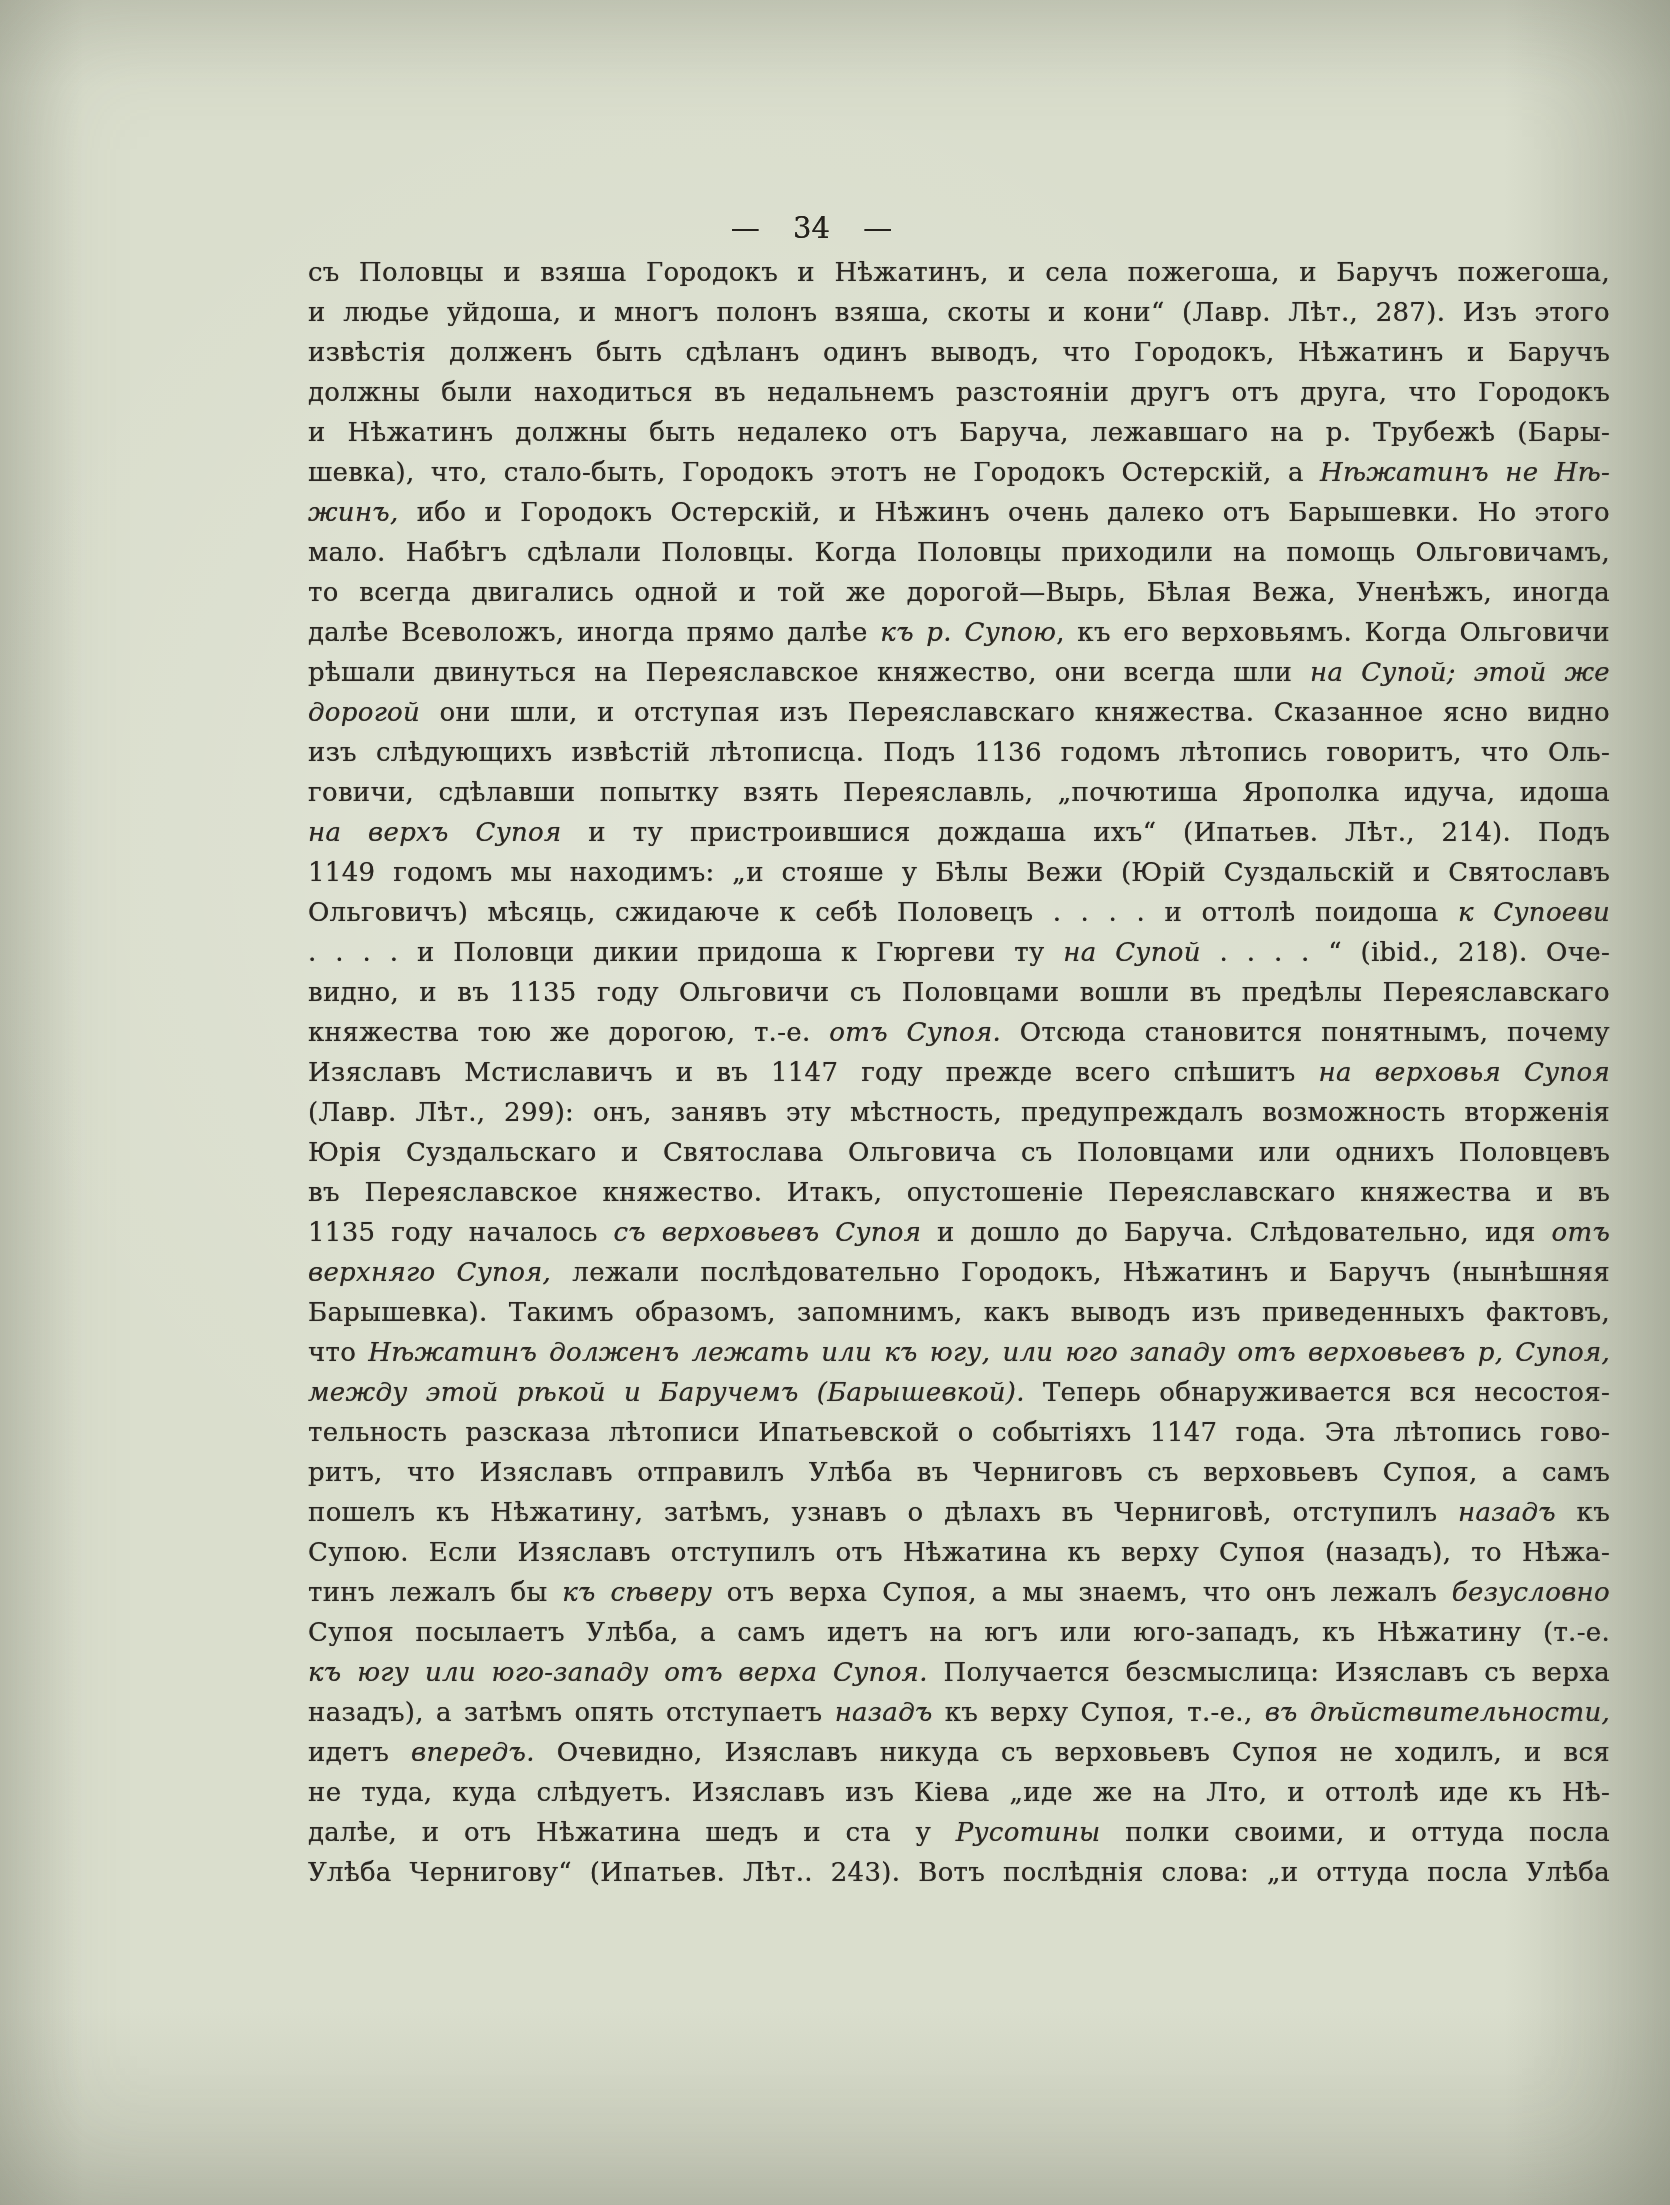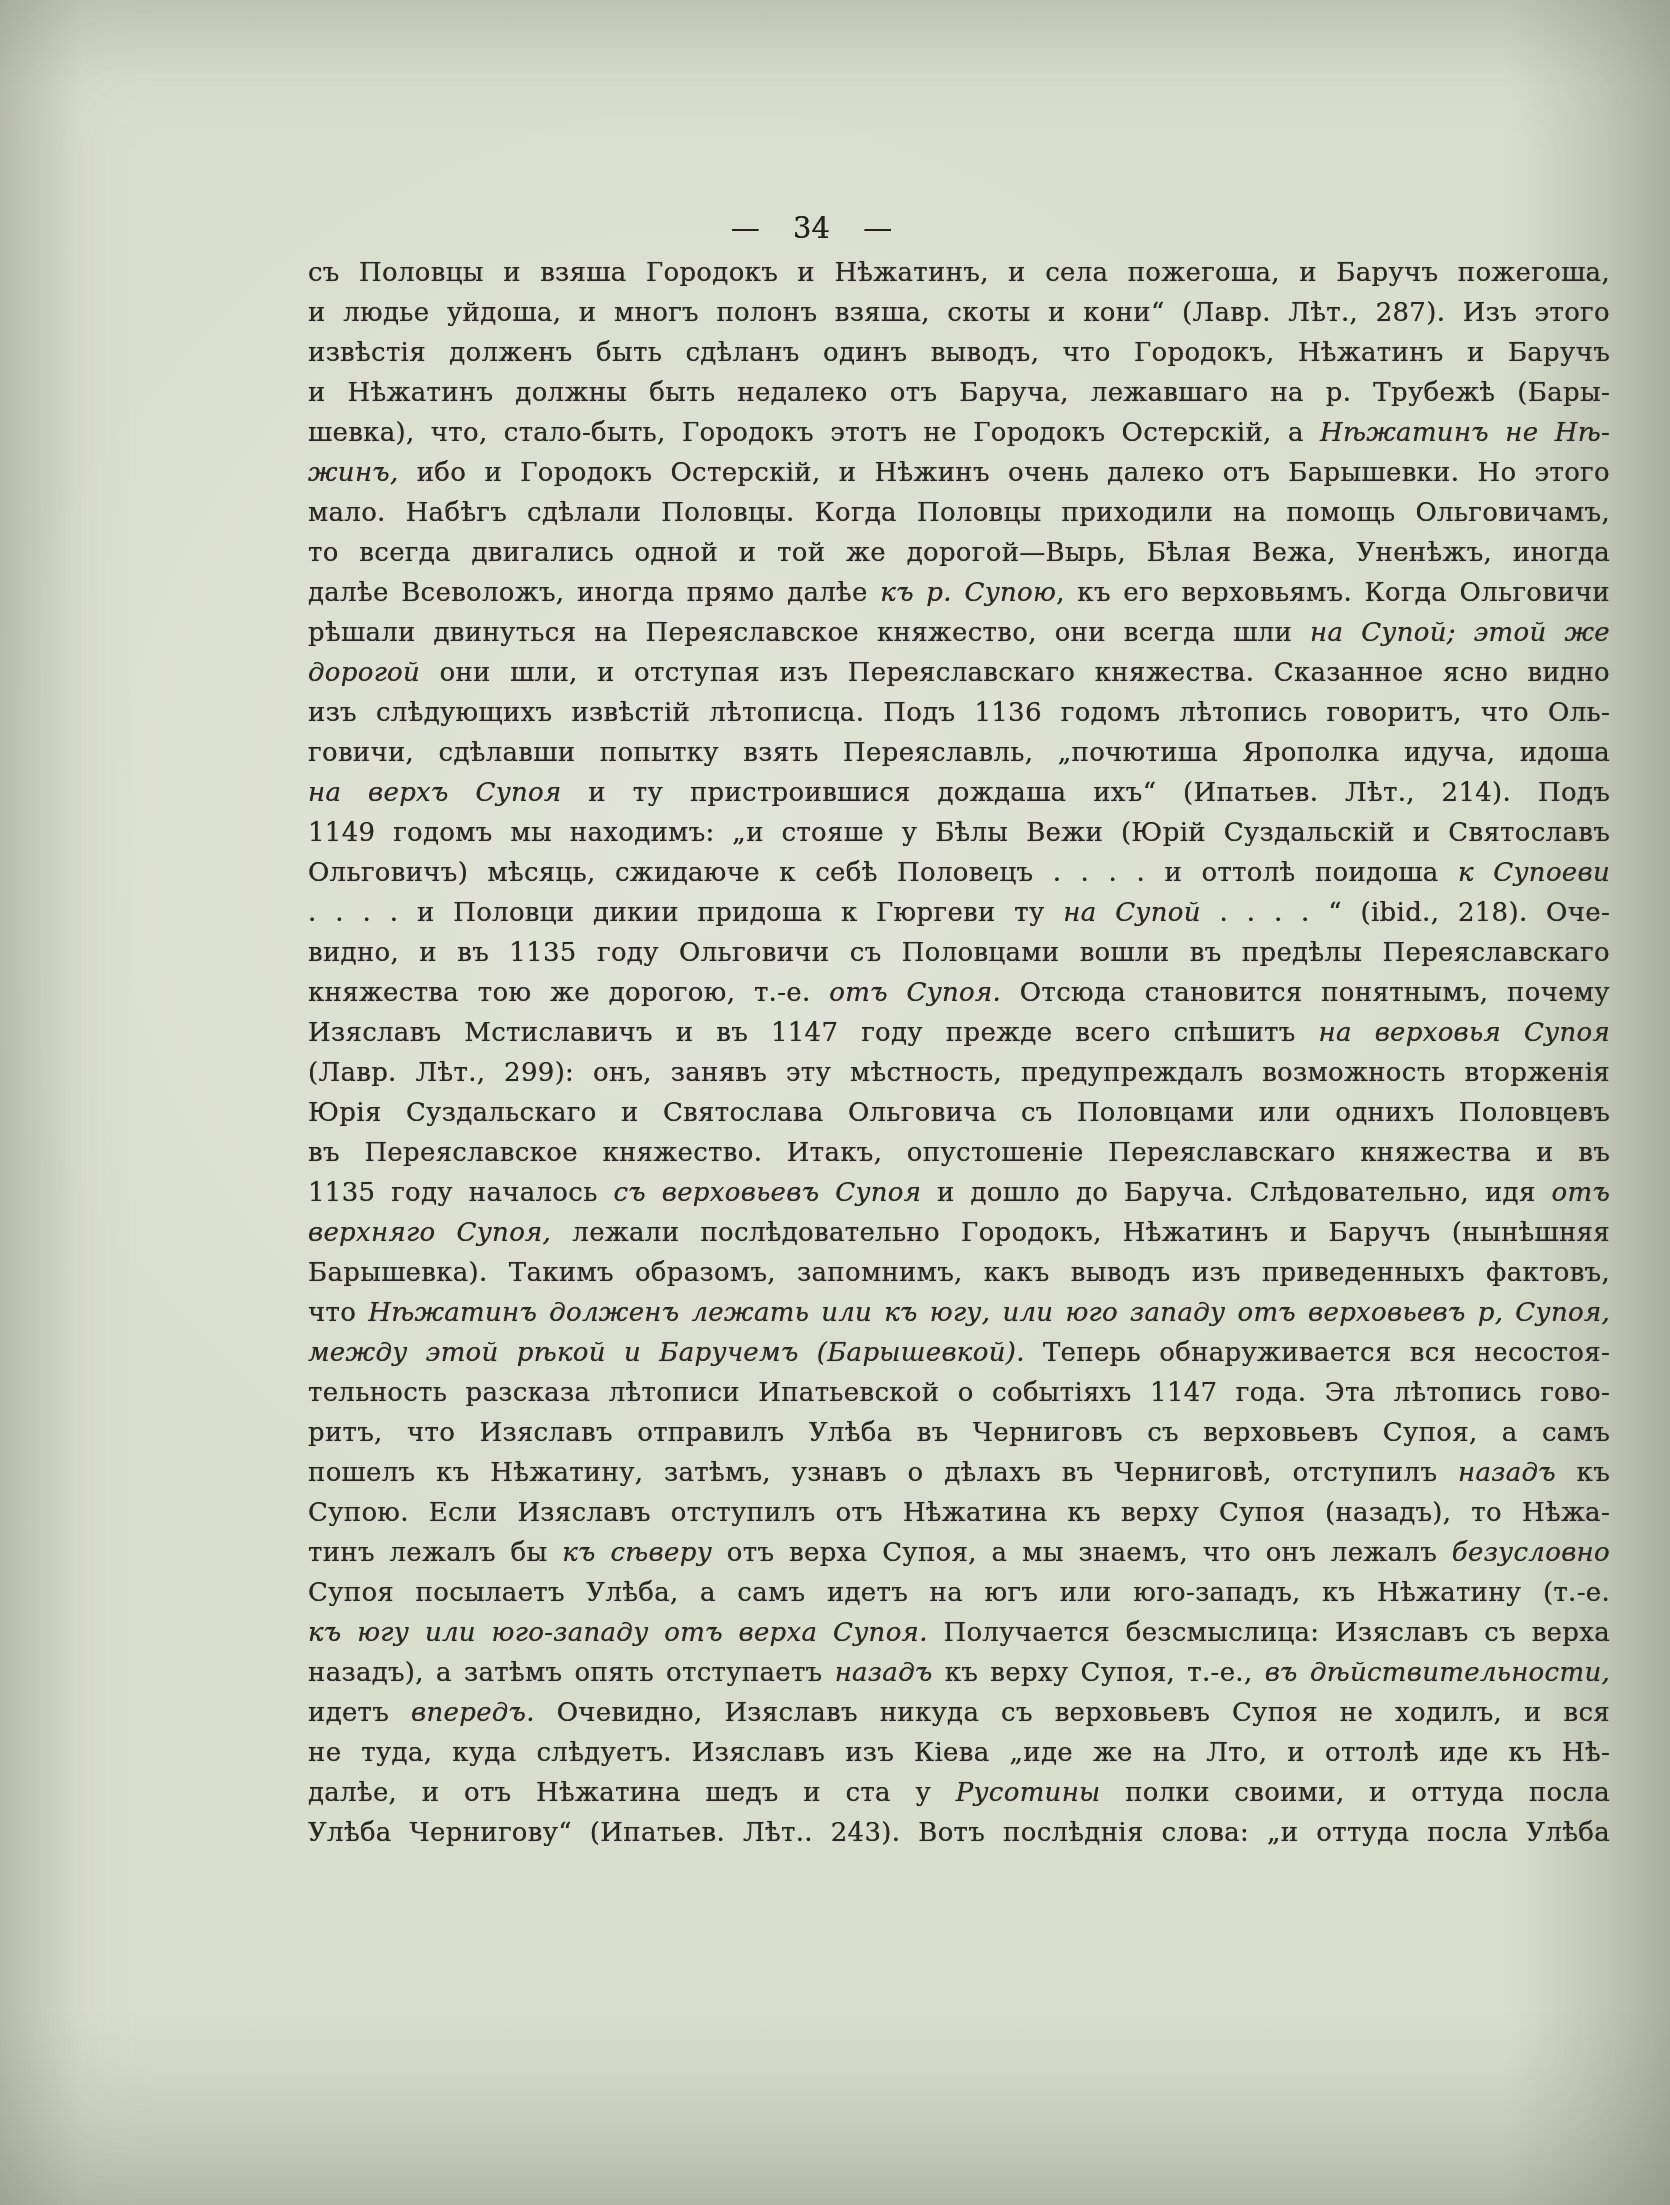--- a/index.html
+++ b/index.html
@@ -56,20 +56,21 @@
 </style>
 </head>
 <body>
 
 <div class="page">
   <div class="page-header">— 34 —</div>
   <div class="text-block">
       <div class="line"><span>съ Половцы и взяша Городокъ и Нѣжатинъ, и села пожегоша, и Баручъ пожегоша,</span></div>
       <div class="line"><span>и людье уйдоша, и многъ полонъ взяша, скоты и кони“ (Лавр. Лѣт., 287). Изъ этого</span></div>
       <div class="line"><span>извѣстія долженъ быть сдѣланъ одинъ выводъ, что Городокъ, Нѣжатинъ и Баручъ</span></div>
+      <div class="line"><span>должны были находиться въ недальнемъ разстояніи другъ отъ друга, что Городокъ</span></div>
       <div class="line"><span>и Нѣжатинъ должны быть недалеко отъ Баруча, лежавшаго на р. Трубежѣ (Бары-</span></div>
       <div class="line"><span>шевка), что, стало-быть, Городокъ этотъ не Городокъ Остерскій, а </span><span class="it">Нѣжатинъ не Нѣ-</span></div>
       <div class="line"><span class="it">жинъ,</span><span> ибо и Городокъ Остерскій, и Нѣжинъ очень далеко отъ Барышевки. Но этого</span></div>
       <div class="line"><span>мало. Набѣгъ сдѣлали Половцы. Когда Половцы приходили на помощь Ольговичамъ,</span></div>
       <div class="line"><span>то всегда двигались одной и той же дорогой—Вырь, Бѣлая Вежа, Уненѣжъ, иногда</span></div>
       <div class="line"><span>далѣе Всеволожъ, иногда прямо далѣе </span><span class="it">къ р. Супою</span><span>, къ его верховьямъ. Когда Ольговичи</span></div>
       <div class="line"><span>рѣшали двинуться на Переяславское княжество, они всегда шли </span><span class="it">на Супой; этой же</span></div>
       <div class="line"><span class="it">дорогой</span><span> они шли, и отступая изъ Переяславскаго княжества. Сказанное ясно видно</span></div>
       <div class="line"><span>изъ слѣдующихъ извѣстій лѣтописца. Подъ 1136 годомъ лѣтопись говоритъ, что Оль-</span></div>
       <div class="line"><span>говичи, сдѣлавши попытку взять Переяславль, „почютиша Ярополка идуча, идоша</span></div>

